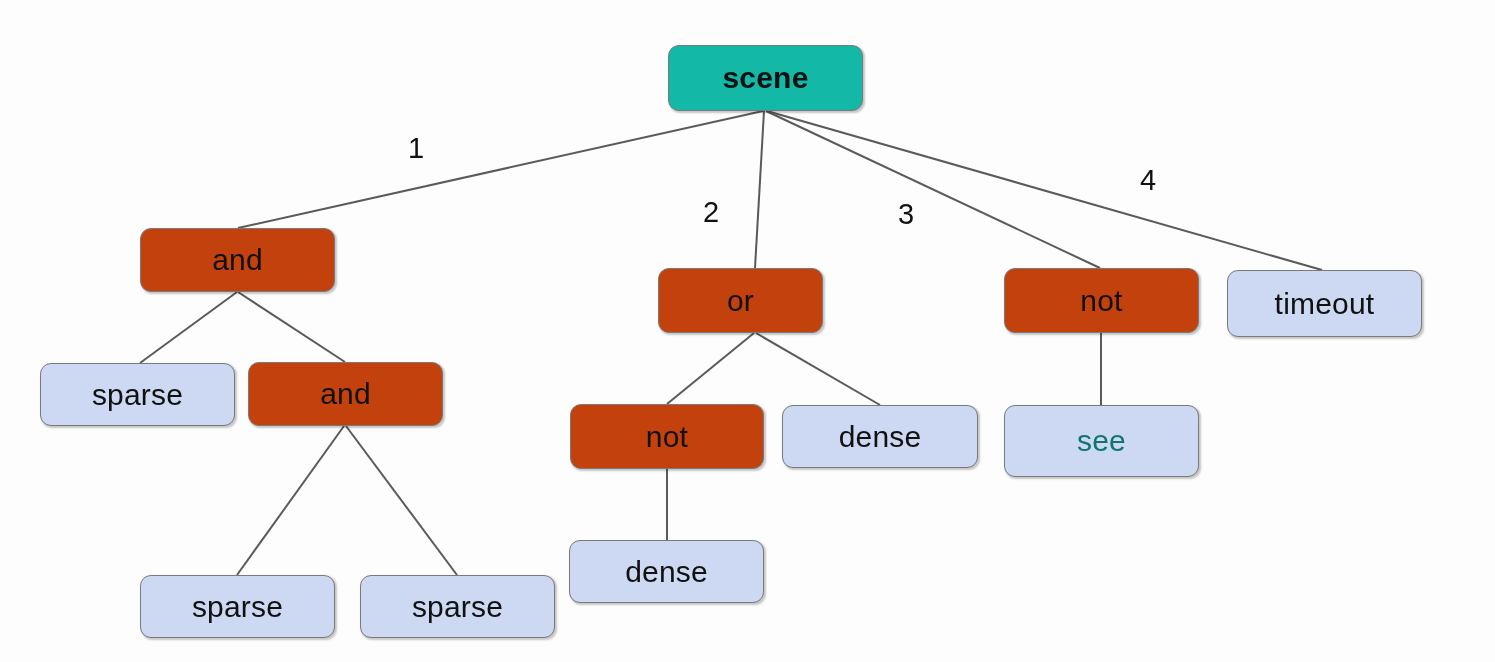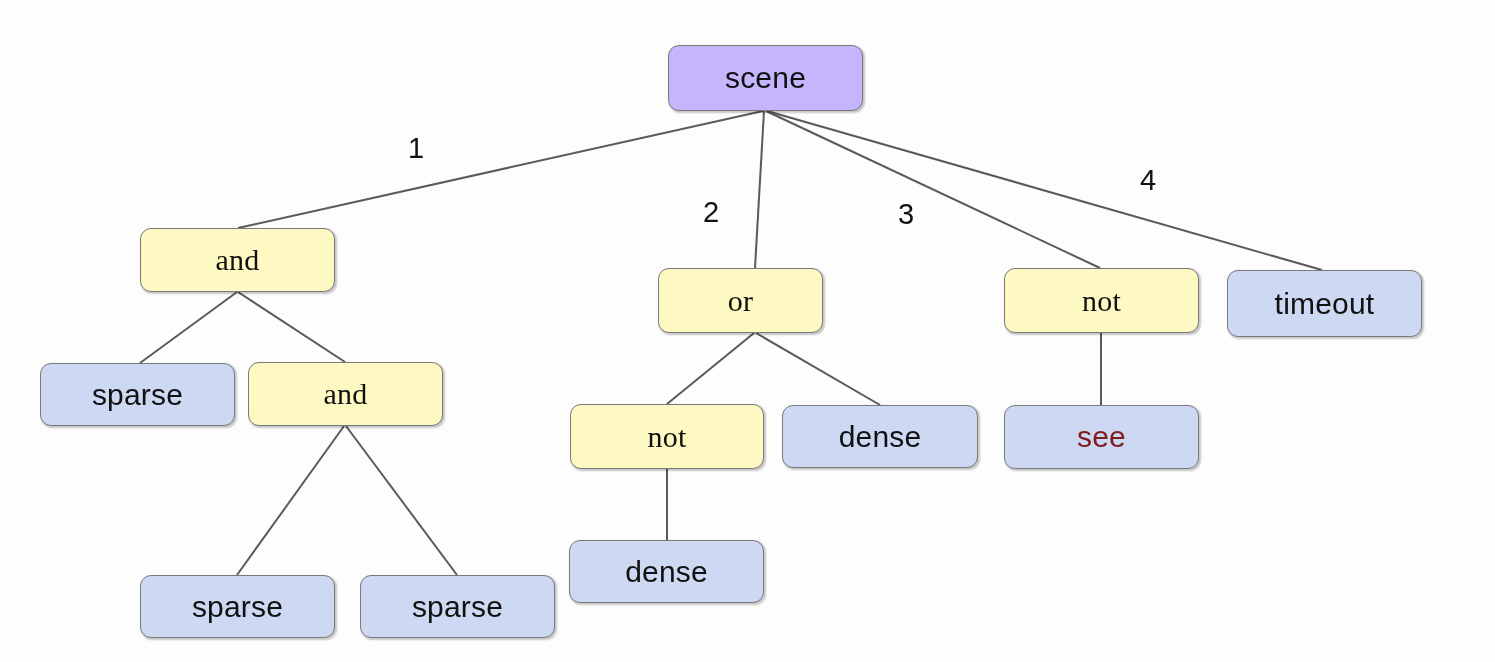--- a/index.html
+++ b/index.html
@@ -31,22 +31,22 @@
     justify-content: center;
     border: 1.6px solid #7a7a7a;
     border-radius: 11px;
     box-shadow: 1.5px 1.5px 2px rgba(0,0,0,0.22);
     color: #111111;
     font-size: 30px;
     line-height: 1;
     letter-spacing: 0.2px;
     white-space: nowrap;
   }
-  .node-root   { background: #c4b5fd; }
-  .node-op     { background: #fef9c3; font-family: Liberation Serif, serif; }
+  .node-root   { background: #14b8a6; font-weight: bold; }
+  .node-op     { background: #c2410c; }
   .node-leaf   { background: #cdd8f2; }
   .edge-label {
     position: absolute;
     color: #111111;
     font-size: 29px;
     line-height: 1;
     white-space: nowrap;
   }
 </style>
 </head>
@@ -88,21 +88,21 @@
       </div>
       <div class="node node-op" style="left: 248px; top: 362px; width: 195px; height: 64px; border-color: rgb(122, 122, 122); color: rgb(17, 17, 17);">
         <span>and</span>
       </div>
       <div class="node node-op" style="left: 570px; top: 404px; width: 194px; height: 65px; border-color: rgb(122, 122, 122); color: rgb(17, 17, 17);">
         <span>not</span>
       </div>
       <div class="node node-leaf" style="left: 782px; top: 405px; width: 196px; height: 63px; border-color: rgb(122, 122, 122); color: rgb(17, 17, 17);">
         <span>dense</span>
       </div>
-      <div class="node node-leaf" style="left: 1004px; top: 405px; width: 195px; height: 64px; border-color: rgb(122, 122, 122); color: #7f1d1d;">
+      <div class="node node-leaf" style="left: 1004px; top: 405px; width: 195px; height: 72px; border-color: rgb(122, 122, 122); color: #0f766e;">
         <span>see</span>
       </div>
       <div class="node node-leaf" style="left: 569px; top: 540px; width: 195px; height: 63px; border-color: rgb(122, 122, 122); color: rgb(17, 17, 17);">
         <span>dense</span>
       </div>
       <div class="node node-leaf" style="left: 140px; top: 575px; width: 195px; height: 63px; border-color: rgb(122, 122, 122); color: rgb(17, 17, 17);">
         <span>sparse</span>
       </div>
       <div class="node node-leaf" style="left: 360px; top: 575px; width: 195px; height: 63px; border-color: rgb(122, 122, 122); color: rgb(17, 17, 17);">
         <span>sparse</span>

